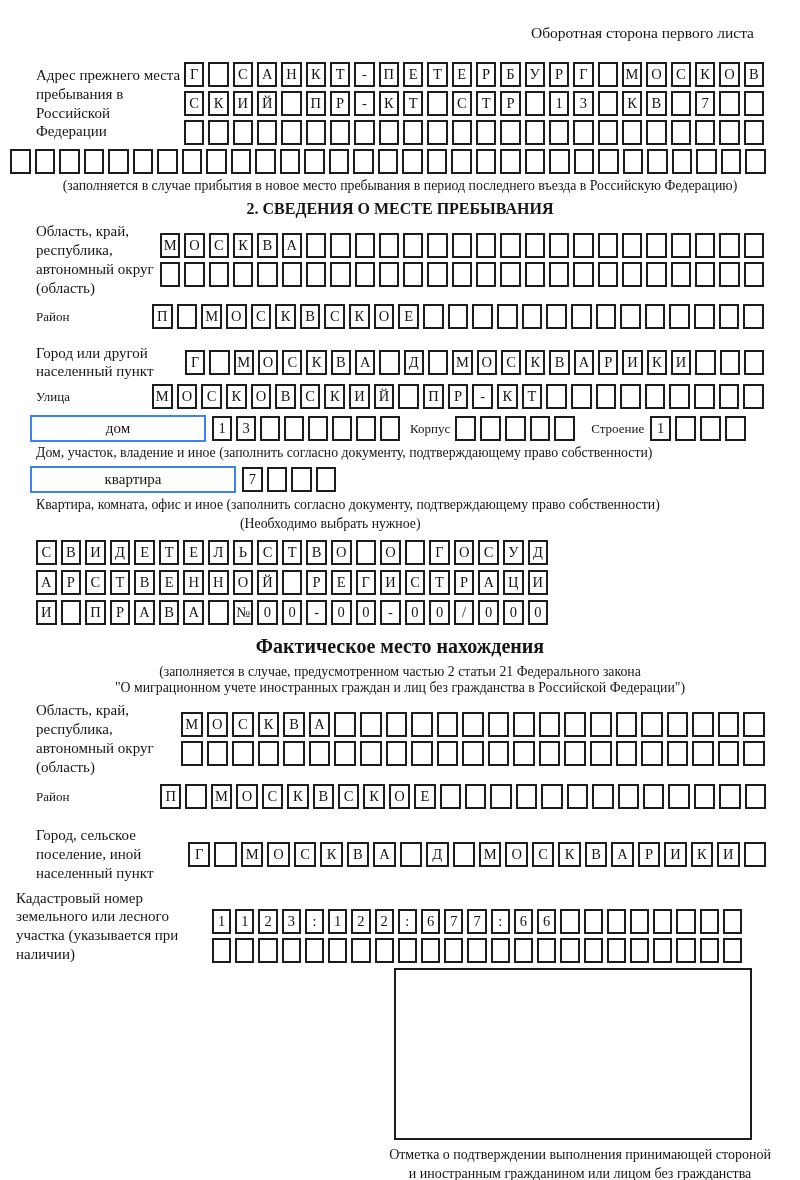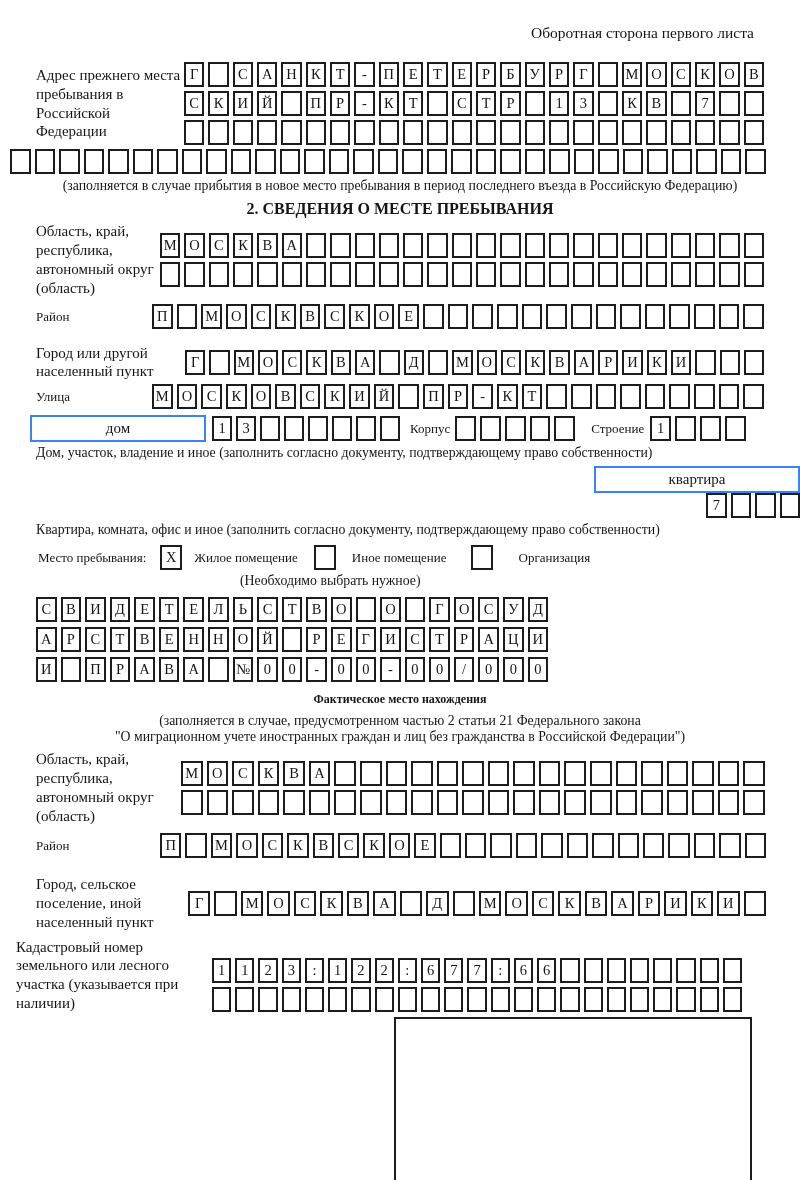--- a/index.html
+++ b/index.html
@@ -355,40 +355,31 @@
     <div class="inlabel" style="margin-left:16px;">Строение</div>
     <div class="cells w-stroe" style="margin-left:6px;">
         <span class="cell">1</span>
         <span class="cell"></span>
         <span class="cell"></span>
         <span class="cell"></span>
       </div>
   </div>
   <div class="caption" style="margin:3px 0 0 36px;">Дом, участок, владение и иное (заполнить согласно документу, подтверждающему право собственности)</div>
 
-  <div class="frow" style="margin:5px 0 0 30px;align-items:flex-end;flex-direction:column;">
+  <div class="frow" style="margin:5px 0 0 30px;align-items:center;">
     <div class="widebox" style="width:206px;">квартира</div>
     <div class="cells w-apt" style="margin-left:6px;">
         <span class="cell">7</span>
         <span class="cell"></span>
         <span class="cell"></span>
         <span class="cell"></span>
       </div>
   </div>
   <div class="caption" style="margin:4px 0 0 36px;">Квартира, комната, офис и иное (заполнить согласно документу, подтверждающему право собственности)</div>
 
-  <div class="frow" style="margin:7px 0 0 38px;align-items:center;">
-    <div class="inlabel">Место пребывания:</div>
-    <div class="cell cbox" style="margin-left:14px;">X</div>
-    <div class="inlabel" style="margin-left:12px;">Жилое помещение</div>
-    <div class="cell cbox" style="margin-left:16px;"></div>
-    <div class="inlabel" style="margin-left:16px;">Иное помещение</div>
-    <div class="cell cbox" style="margin-left:24px;"></div>
-    <div class="inlabel" style="margin-left:26px;">Организация</div>
-  </div>
   <div class="caption" style="margin:3px 0 0 240px;">(Необходимо выбрать нужное)</div>
 
   <div class="frow" style="margin:8px 0 0 36px;">
     <div class="cellstack" style="gap:5px;">
       <div class="cells w-doc">
           <span class="cell">С</span>
           <span class="cell">В</span>
           <span class="cell">И</span>
           <span class="cell">Д</span>
           <span class="cell">Е</span>
@@ -451,21 +442,21 @@
           <span class="cell">0</span>
           <span class="cell">0</span>
           <span class="cell">/</span>
           <span class="cell">0</span>
           <span class="cell">0</span>
           <span class="cell">0</span>
         </div>
     </div>
   </div>
 
-  <div class="center bold" style="font-size:12px;margin-top:10px;">Фактическое место нахождения</div>
+  <div class="center bold" style="font-size:20px;margin-top:10px;">Фактическое место нахождения</div>
   <div class="caption center" style="margin-top:6px;">(заполняется в случае, предусмотренном частью 2 статьи 21 Федерального закона</div>
   <div class="caption center">"О миграционном учете иностранных граждан и лиц без гражданства в Российской Федерации")</div>
 
   <div class="frow" style="margin:5px 0 0 36px;">
     <div class="flabel" style="width:145px;">Область, край, республика, автономный округ (область)</div>
     <div class="cellstack">
       <div class="cells w-reg3">
           <span class="cell">М</span>
           <span class="cell">О</span>
           <span class="cell">С</span>

